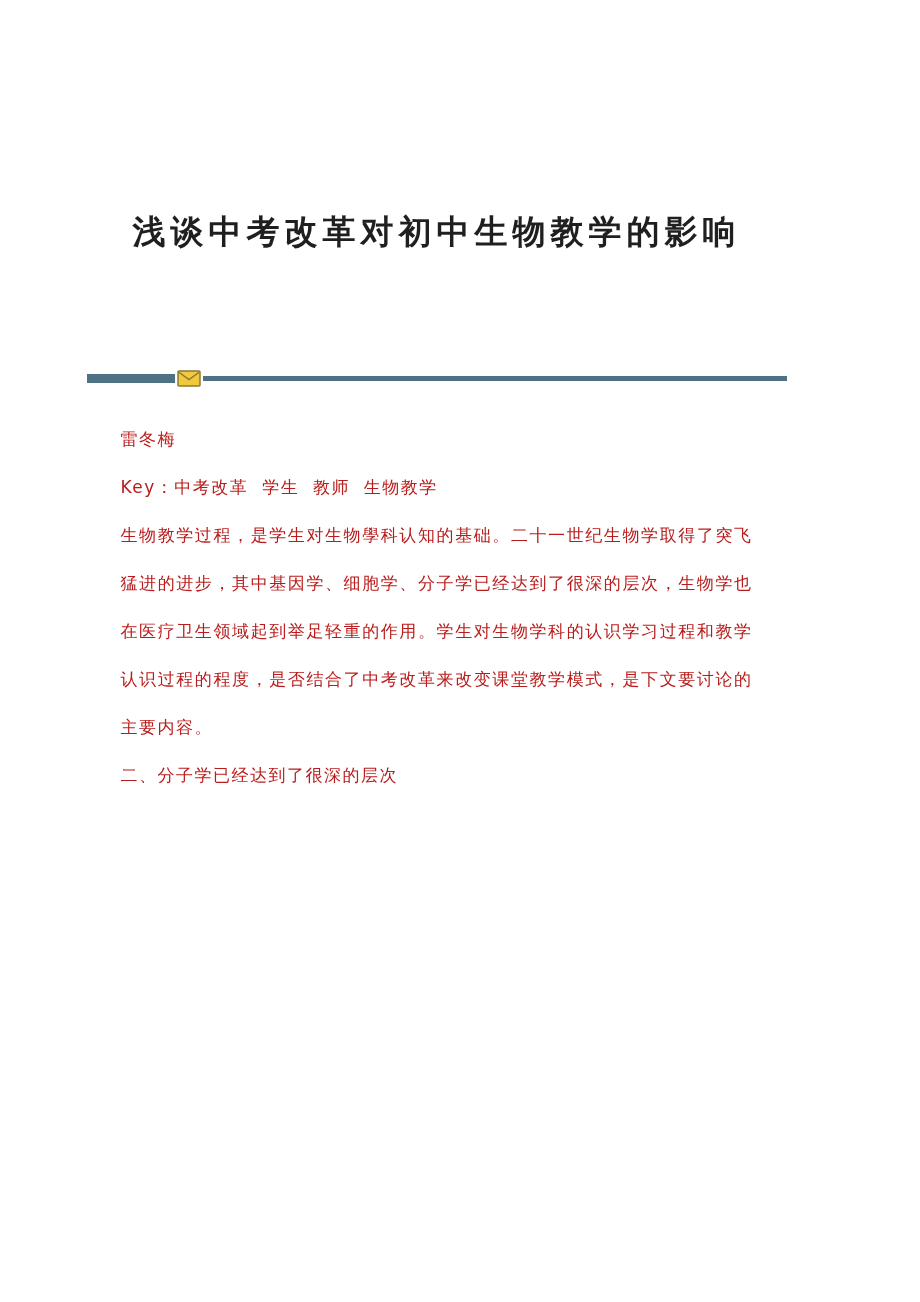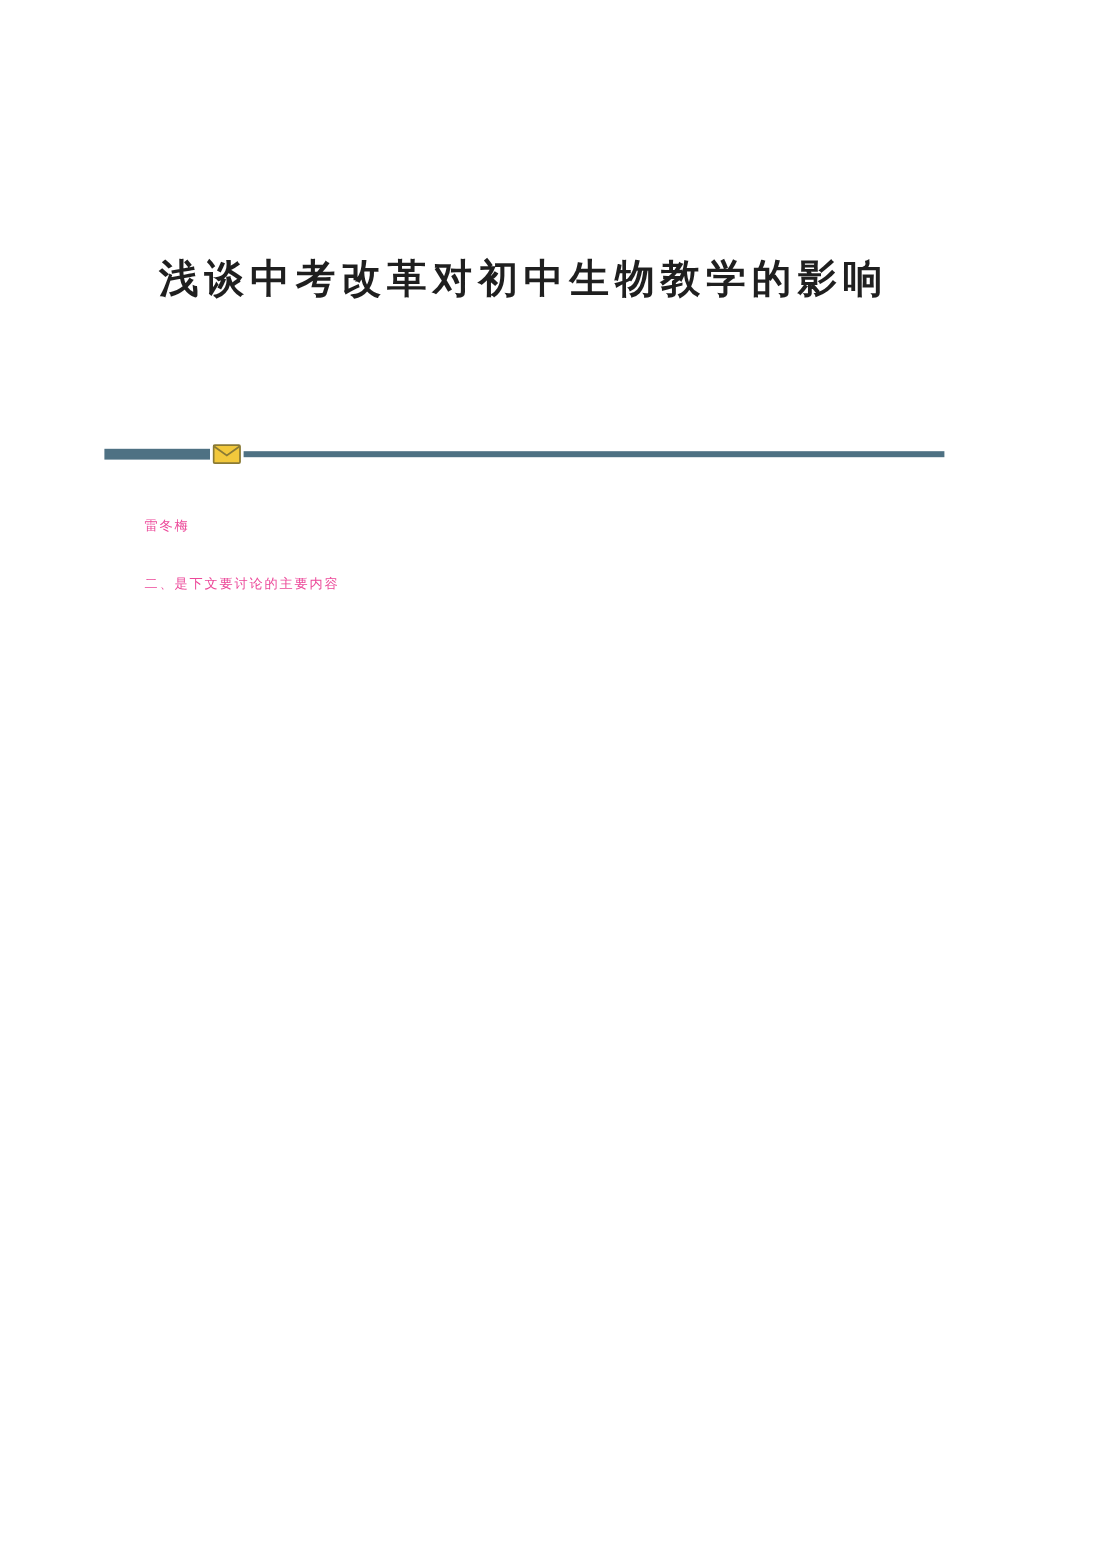--- a/index.html
+++ b/index.html
@@ -50,22 +50,22 @@
     flex: 0 0 auto;
   }
   .divider-thin {
     flex: 1;
     height: 5px;
     background: var(--divider-color, #4e7183);
   }
   .doc-body {
     width: 632px;
     margin: 30px auto 0 auto;
-    color: #ec4899;
-    font-size: 11px;
+    color: #b91c1c;
+    font-size: 17px;
     line-height: 48px;
     letter-spacing: 1.5px;
   }
   .doc-body p {
     text-align: justify;
     white-space: pre-wrap;
     margin: 0;
   }
   .doc-body p.author {
     margin-top: 0;
@@ -84,16 +84,18 @@
       <svg width="24" height="17" viewBox="0 0 24 17" aria-hidden="true">
         <rect x="1" y="1" width="22" height="15" rx="1" fill="var(--envelope-fill, #f2c83c)" stroke="var(--envelope-stroke, #8a7a35)" stroke-width="1.5"></rect>
         <path d="M1.5 2 L12 9.5 L22.5 2" fill="none" stroke="var(--envelope-stroke, #8a7a35)" stroke-width="1.5"></path>
       </svg>
     </span>
     <span class="divider-thin"></span>
   </div>
 
   <div class="doc-body">
     <p class="author">雷冬梅</p>
-    <p>二、是下文要讨论的主要内容</p>
+    <p>Key：中考改革  学生  教师  生物教学</p>
+    <p>生物教学过程，是学生对生物學科认知的基础。二十一世纪生物学取得了突飞猛进的进步，其中基因学、细胞学、分子学已经达到了很深的层次，生物学也在医疗卫生领域起到举足轻重的作用。学生对生物学科的认识学习过程和教学认识过程的程度，是否结合了中考改革来改变课堂教学模式，是下文要讨论的主要内容。</p>
+    <p>二、分子学已经达到了很深的层次</p>
   </div>
 
 </div>
 
 </body></html>

